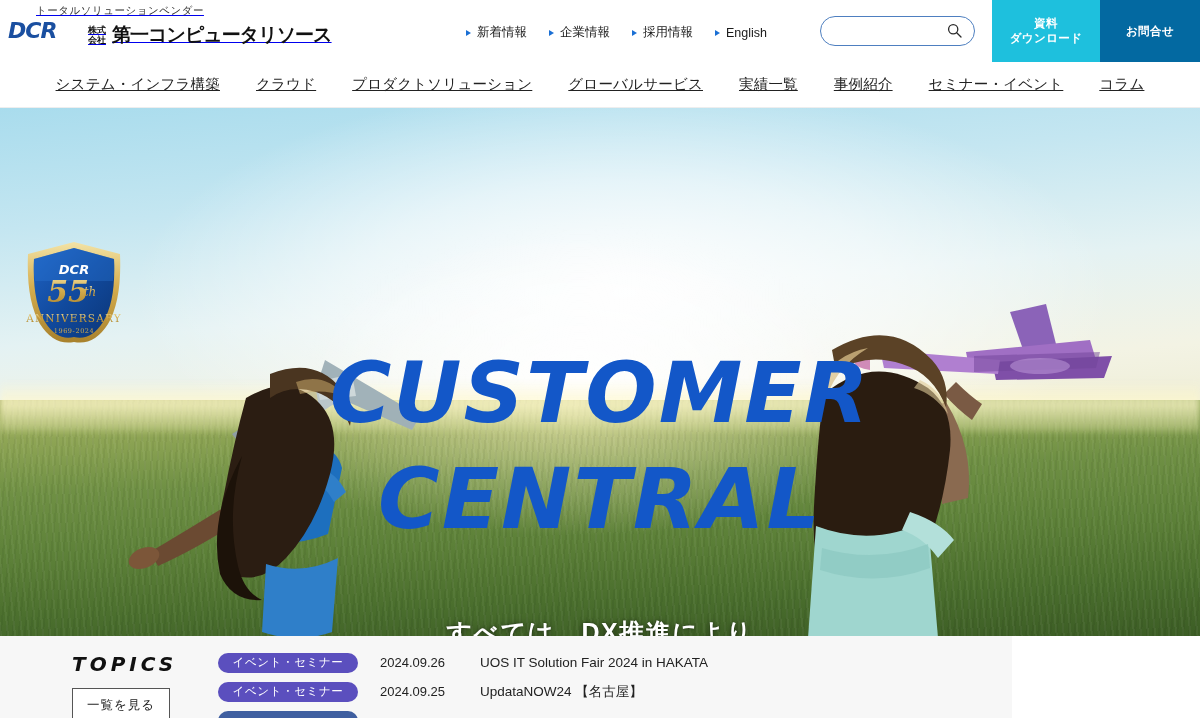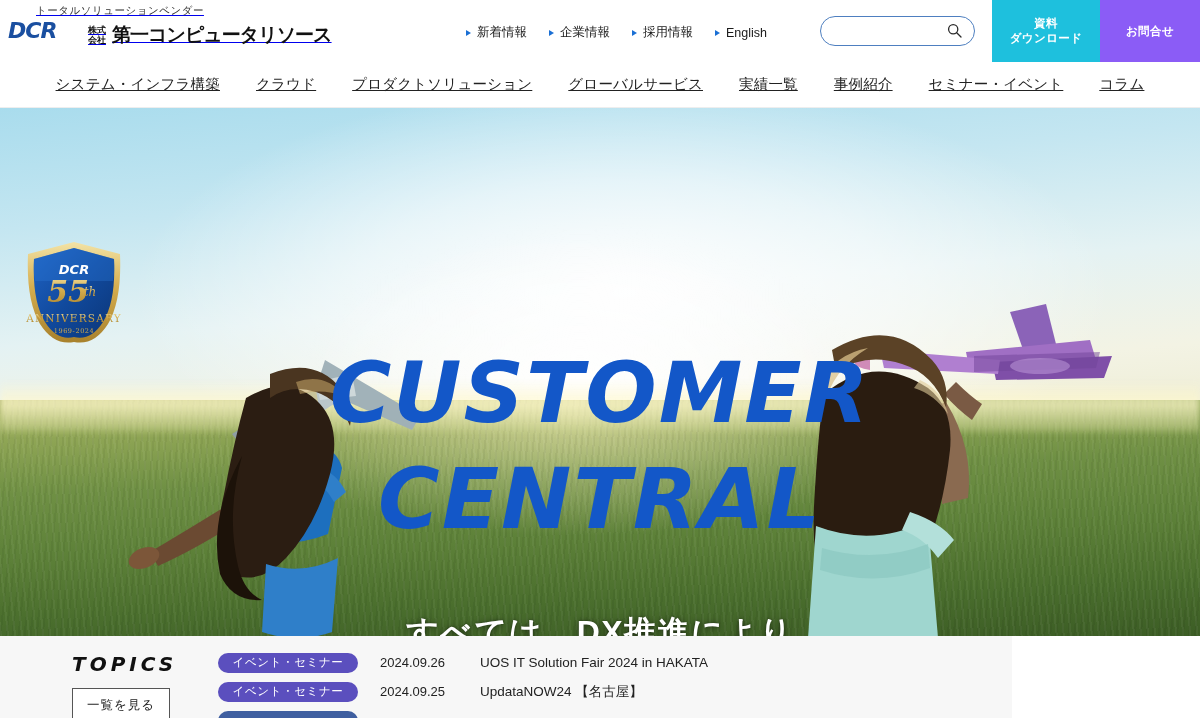--- a/index.html
+++ b/index.html
@@ -27,21 +27,21 @@
   .search-wrap { position:absolute; left:820px; top:16px; width:155px; height:30px; }
   .search-box { width:100%; height:30px; border:1px solid #4e7fc0; border-radius:16px; background:#fff;
                 padding:0 32px 0 14px; font-size:12px; color:#333; outline:none;
                 font-family:"Liberation Sans",sans-serif; }
   .search-ico { position:absolute; right:13px; top:7px; width:15px; height:15px; }
 
   .hbtn { position:absolute; top:0; height:62px; display:flex; flex-direction:column;
           align-items:center; justify-content:center; color:#fff; font-size:11.5px; font-weight:bold;
           line-height:15px; text-decoration:none; letter-spacing:.4px; }
   .hbtn-dl { left:992px; width:108px; background:#1ec0dd; }
-  .hbtn-ct { left:1100px; width:100px; background:#8b5cf6; }
+  .hbtn-ct { left:1100px; width:100px; background:#0369a1; }
 
   
   .gnav { width:1200px; height:46px; background:#fff; display:flex; align-items:center;
           justify-content:center; gap:0; border-bottom:1px solid #eee;text-decoration:underline; }
   .gnav a { font-size:14.5px; color:#222; text-decoration:none; padding:0 18px; white-space:nowrap; letter-spacing:.2px; }
 
   
   .hero { position:relative; width:1200px; height:528px; overflow:hidden; background:#bfe4ef; }
   .hero-photo { position:absolute; inset:0; }
   .sky { position:absolute; left:0; top:0; width:1200px; height:330px;
@@ -70,21 +70,21 @@
   .kid { position:absolute; }
   .kid-l { left:120px; top:230px; width:380px; height:300px; }
   .kid-r { left:760px; top:190px; width:420px; height:340px; }
 
   .hero-badge { position:absolute; left:18px; top:128px; width:112px; height:112px; }
 
   .hero-head { position:absolute; left:0; top:232px; width:1200px; text-align:center;
                font-size:84px; line-height:106px; font-weight:bold; font-style:italic;
                color:#1357c8; letter-spacing:2px; font-family:"DejaVu Sans","Liberation Sans",sans-serif; }
   .hero-sub { position:absolute; left:0; top:498px; width:1200px; text-align:center; color:#fff;
-              font-size:32px; line-height:52px; font-weight:bold; letter-spacing:1.5px;
+              font-size:25px; line-height:52px; font-weight:bold; letter-spacing:1.5px;
               text-shadow:0 1px 7px rgba(0,0,0,.55), 0 0 2px rgba(0,0,0,.4); }
 
   
   .topics { position:relative; width:1012px; height:82px; background:#f7f7f7; }
   .topics-inner { position:relative; width:1200px; height:82px; }
   .topics-left { position:absolute; left:72px; top:16px; width:120px; }
   .topics-title { font-size:20px; font-weight:bold; letter-spacing:4px; color:#111; font-style:italic;
                   font-family:"DejaVu Sans","Liberation Sans",sans-serif; }
   .topics-more { display:inline-block; margin-top:12px; padding:8px 14px; border:1px solid #555;
                  background:#fff; font-size:12.5px; color:#222; text-decoration:none; letter-spacing:1px; }

